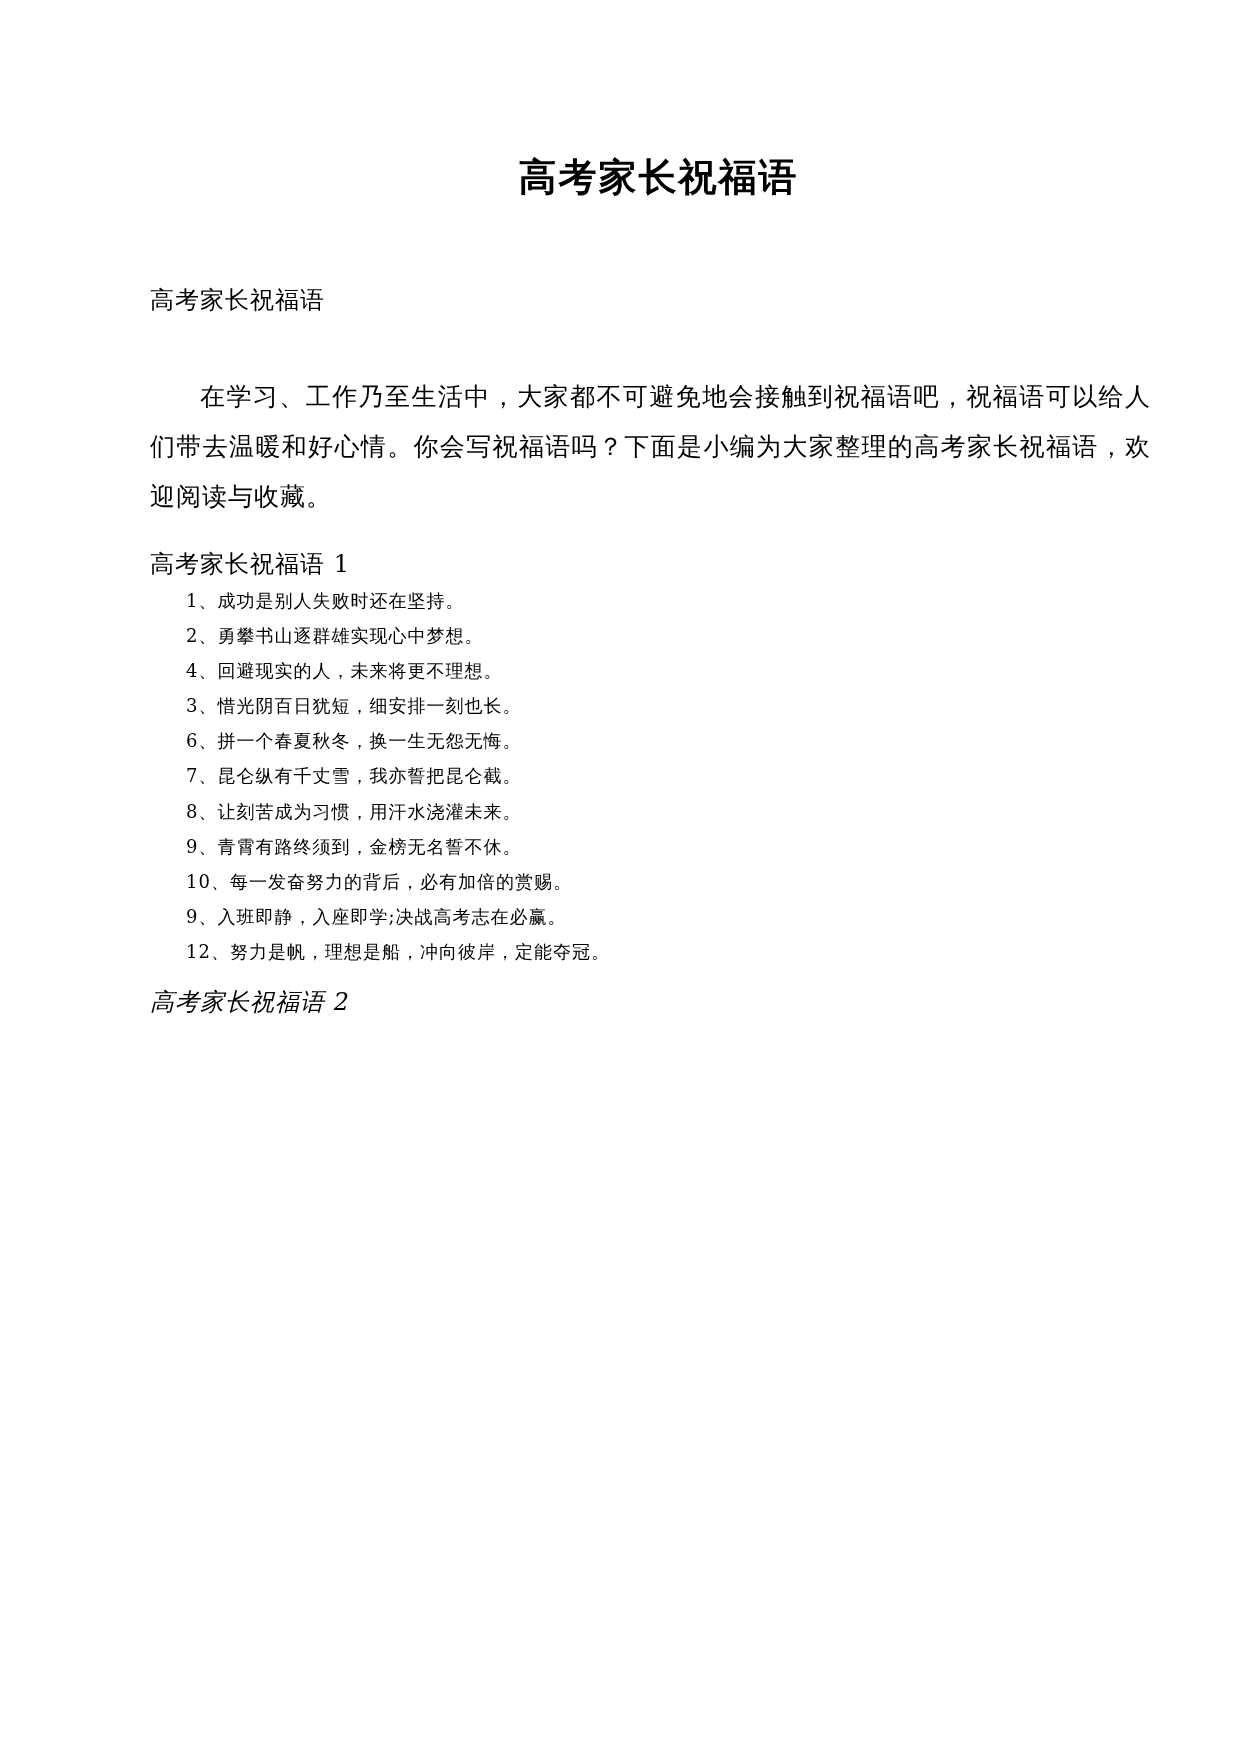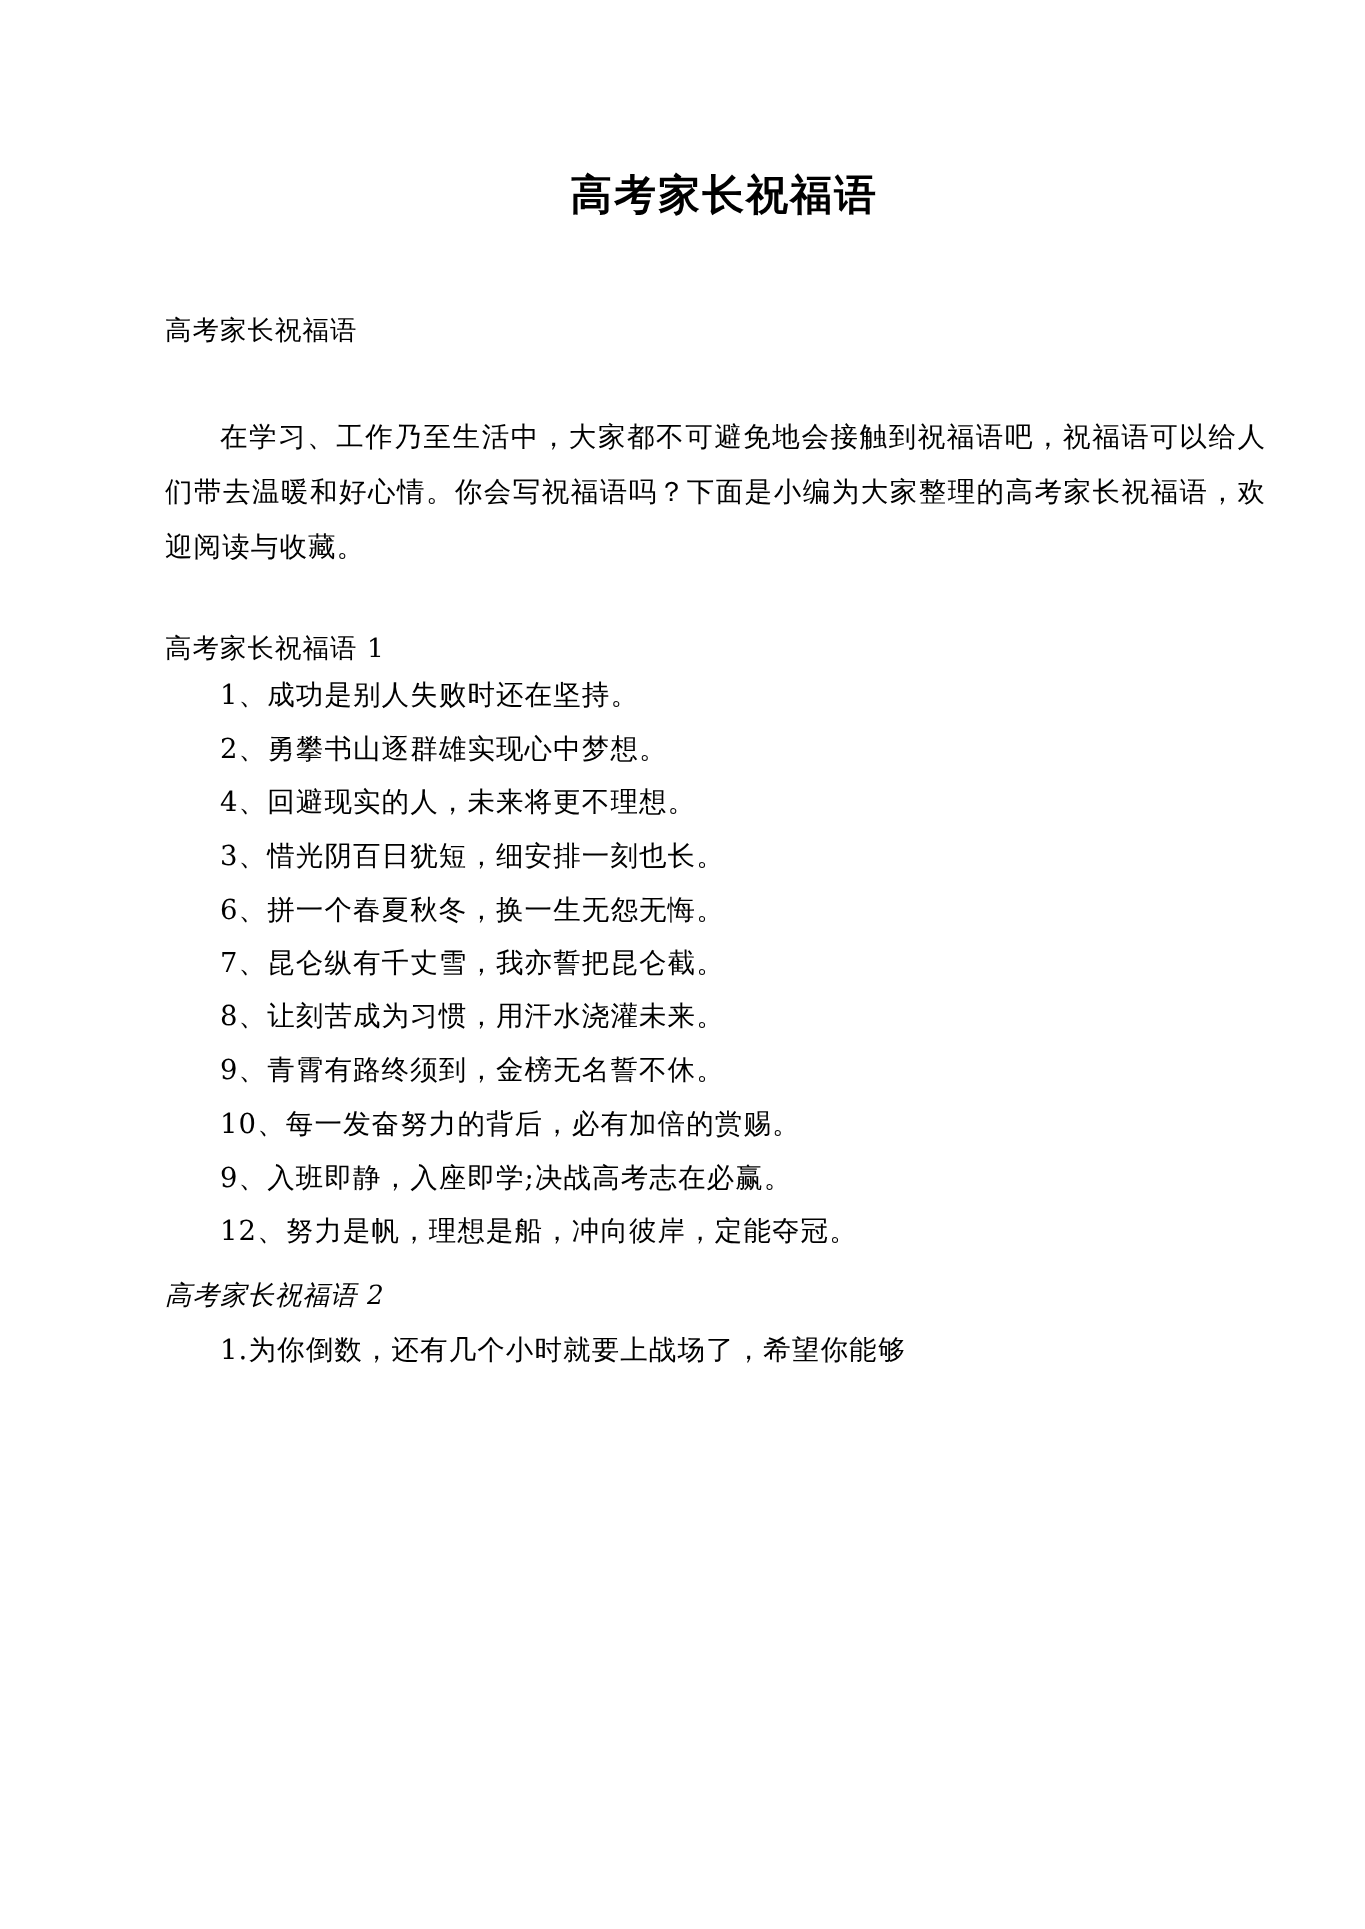--- a/index.html
+++ b/index.html
@@ -38,35 +38,35 @@
   .intro {
     font-size: 25px;
     line-height: 2.0;
     margin: 52px 16px 0 0;
     text-indent: 2em;
     letter-spacing: 1px;
     text-align: justify;
   }
   .section-heading {
     font-size: 24px;
-    margin: 48px 0 0 0;
+    margin: 23px 0 0 0;
     letter-spacing: 1px;
     line-height: 1.6;
   }
   .section-heading.tight {
     margin-top: 14px;
     font-style: italic;
   }
   .list {
     list-style: none;
     margin: 0;
     padding: 0;
   }
   .list-item {
-    font-size: 25px;
+    font-size: 18px;
     line-height: 1.95;
     letter-spacing: 1px;
     text-indent: 2em;
     white-space: nowrap;
   }
   .para {
     font-size: 25px;
     line-height: 1.95;
     letter-spacing: 1px;
     text-indent: 2em;
@@ -95,15 +95,14 @@
     <li class="list-item">7、昆仑纵有千丈雪，我亦誓把昆仑截。</li>
     <li class="list-item">8、让刻苦成为习惯，用汗水浇灌未来。</li>
     <li class="list-item">9、青霄有路终须到，金榜无名誓不休。</li>
     <li class="list-item">10、每一发奋努力的背后，必有加倍的赏赐。</li>
     <li class="list-item">9、入班即静，入座即学;决战高考志在必赢。</li>
     <li class="list-item">12、努力是帆，理想是船，冲向彼岸，定能夺冠。</li>
   </ul>
 
   <p class="section-heading tight">高考家长祝福语 2</p>
 
-  <p class="para">1.为你倒数，还有几个小时就要上战场了，希望你能够</p>
 
 </div>
 
 </body></html>

